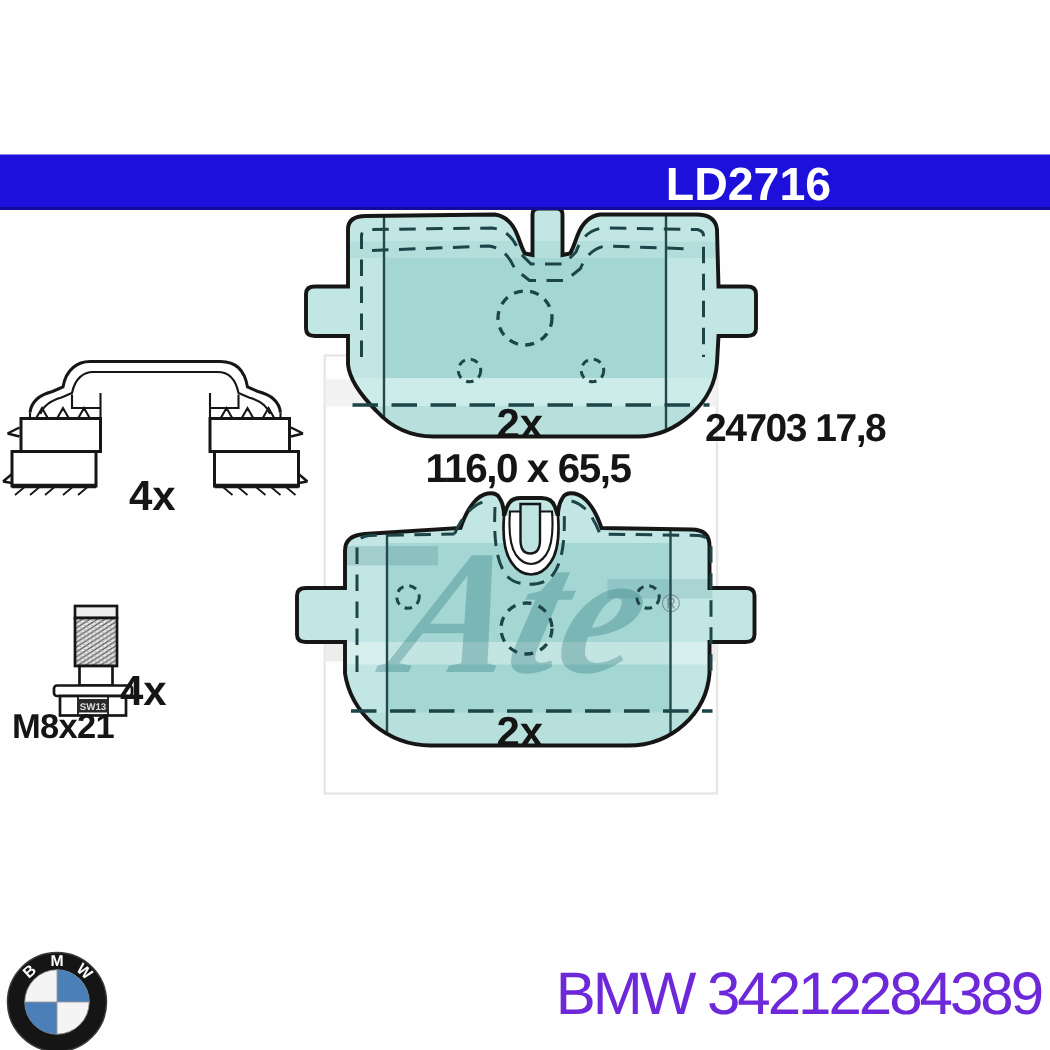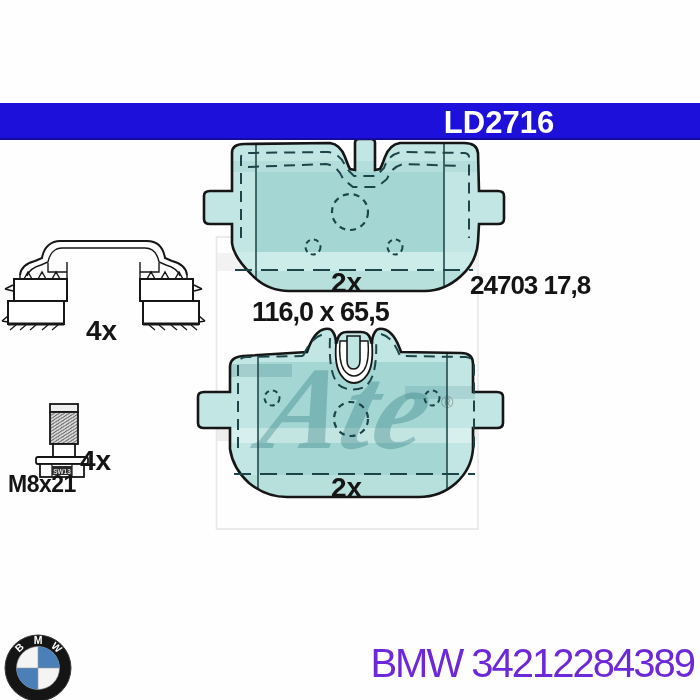--- a/index.html
+++ b/index.html
@@ -4,21 +4,21 @@
 <style>
   html,body{margin:0;padding:0;background:#fff;}
   .stage{position:relative;width:700px;height:700px;background:#fefefe;overflow:hidden;
          font-family:"Liberation Sans",sans-serif;}
   svg{position:absolute;left:0;top:0;}
   .txt{position:absolute;color:#151515;font-weight:bold;white-space:nowrap;}
   .hdr{position:absolute;left:0;top:103px;width:700px;height:37px;background:#1c10da;
        border-bottom:2px solid #140b9e;box-sizing:border-box;}
   .hcode{position:absolute;top:105px;color:#ffffff;font-size:31px;font-weight:bold;
          text-align:center;letter-spacing:0px;}
-  .ctr{text-align:left;}
+  .ctr{text-align:center;}
   .dim{font-size:27px;letter-spacing:-1px;}
   .part{font-size:26px;letter-spacing:-1px;}
   .qty{font-size:28px;text-align:left;width:46px;margin-top:32px;}
   .footer-code{position:absolute;top:641px;left:350px;width:344px;text-align:right;
                color:#6d28d9;font-size:40px;font-weight:normal;letter-spacing:-2px;}
 </style>
 </head>
 <body>
 
 <div class="stage">

